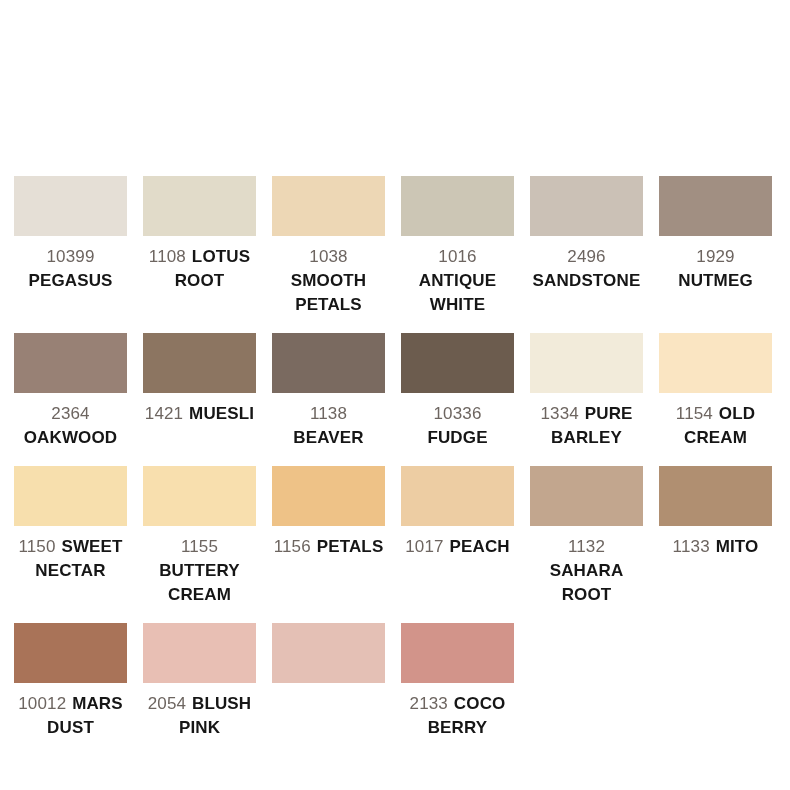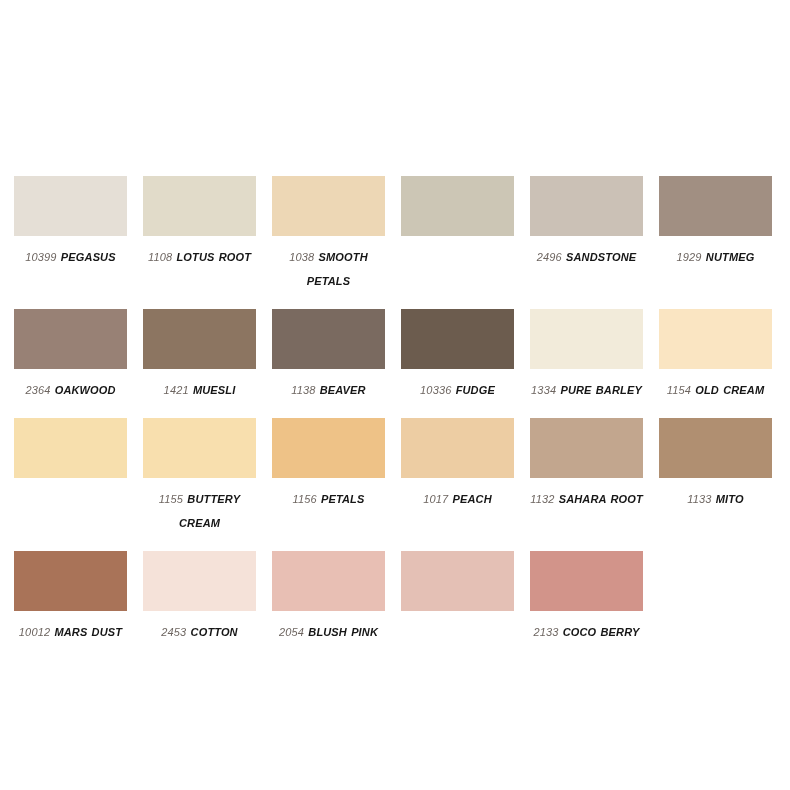--- a/index.html
+++ b/index.html
@@ -37,26 +37,25 @@
     margin-bottom: 16px;
   }
   .swatch-chip {
     width: 113px;
     height: 60px;
     display: block;
   }
   .swatch-label {
     margin-top: 9px;
     text-align: center;
-    font-size: 11px;
+    font-size: 17px;
     line-height: 24px;
     letter-spacing: 0.15px;
     word-spacing: 1px;
     white-space: normal;
-    font-style: italic;
   }
   .swatch-code {
     color: #6d6560;
     font-weight: 400;
   }
   .swatch-name {
     color: #161616;
     font-weight: 700;
   }
 </style>
@@ -72,20 +71,21 @@
       <div class="swatch-cell">
         <div class="swatch-chip" style="background-color: rgb(225, 219, 201);"></div>
         <div class="swatch-label"><span class="swatch-code">1108</span> <span class="swatch-name">LOTUS ROOT</span></div>
       </div>
       <div class="swatch-cell">
         <div class="swatch-chip" style="background-color: rgb(237, 215, 181);"></div>
         <div class="swatch-label"><span class="swatch-code">1038</span> <span class="swatch-name">SMOOTH PETALS</span></div>
       </div>
       <div class="swatch-cell">
         <div class="swatch-chip" style="background-color: rgb(204, 198, 181);"></div>
+        <div class="swatch-label"><span class="swatch-code">1016</span> <span class="swatch-name">ANTIQUE WHITE</span></div>
       </div>
       <div class="swatch-cell">
         <div class="swatch-chip" style="background-color: rgb(203, 193, 182);"></div>
         <div class="swatch-label"><span class="swatch-code">2496</span> <span class="swatch-name">SANDSTONE</span></div>
       </div>
       <div class="swatch-cell">
         <div class="swatch-chip" style="background-color: rgb(161, 143, 130);"></div>
         <div class="swatch-label"><span class="swatch-code">1929</span> <span class="swatch-name">NUTMEG</span></div>
       </div>
       <div class="swatch-cell">
@@ -107,20 +107,21 @@
       <div class="swatch-cell">
         <div class="swatch-chip" style="background-color: rgb(242, 235, 218);"></div>
         <div class="swatch-label"><span class="swatch-code">1334</span> <span class="swatch-name">PURE BARLEY</span></div>
       </div>
       <div class="swatch-cell">
         <div class="swatch-chip" style="background-color: rgb(250, 229, 194);"></div>
         <div class="swatch-label"><span class="swatch-code">1154</span> <span class="swatch-name">OLD CREAM</span></div>
       </div>
       <div class="swatch-cell">
         <div class="swatch-chip" style="background-color: rgb(247, 223, 173);"></div>
+        <div class="swatch-label"><span class="swatch-code">1150</span> <span class="swatch-name">SWEET NECTAR</span></div>
       </div>
       <div class="swatch-cell">
         <div class="swatch-chip" style="background-color: rgb(248, 223, 174);"></div>
         <div class="swatch-label"><span class="swatch-code">1155</span> <span class="swatch-name">BUTTERY CREAM</span></div>
       </div>
       <div class="swatch-cell">
         <div class="swatch-chip" style="background-color: rgb(238, 194, 135);"></div>
         <div class="swatch-label"><span class="swatch-code">1156</span> <span class="swatch-name">PETALS</span></div>
       </div>
       <div class="swatch-cell">
@@ -133,24 +134,20 @@
       </div>
       <div class="swatch-cell">
         <div class="swatch-chip" style="background-color: rgb(176, 143, 113);"></div>
         <div class="swatch-label"><span class="swatch-code">1133</span> <span class="swatch-name">MITO</span></div>
       </div>
       <div class="swatch-cell">
         <div class="swatch-chip" style="background-color: rgb(169, 115, 88);"></div>
         <div class="swatch-label"><span class="swatch-code">10012</span> <span class="swatch-name">MARS DUST</span></div>
       </div>
       <div class="swatch-cell">
-        <div class="swatch-chip" style="background-color: rgb(245, 226, 217);"></div>
-        <div class="swatch-label"><span class="swatch-code">2453</span> <span class="swatch-name">COTTON</span></div>
-      </div>
-      <div class="swatch-cell">
         <div class="swatch-chip" style="background-color: rgb(232, 191, 180);"></div>
         <div class="swatch-label"><span class="swatch-code">2054</span> <span class="swatch-name">BLUSH PINK</span></div>
       </div>
       <div class="swatch-cell">
         <div class="swatch-chip" style="background-color: rgb(228, 192, 181);"></div>
       </div>
       <div class="swatch-cell">
         <div class="swatch-chip" style="background-color: rgb(210, 148, 138);"></div>
         <div class="swatch-label"><span class="swatch-code">2133</span> <span class="swatch-name">COCO BERRY</span></div>
       </div>

